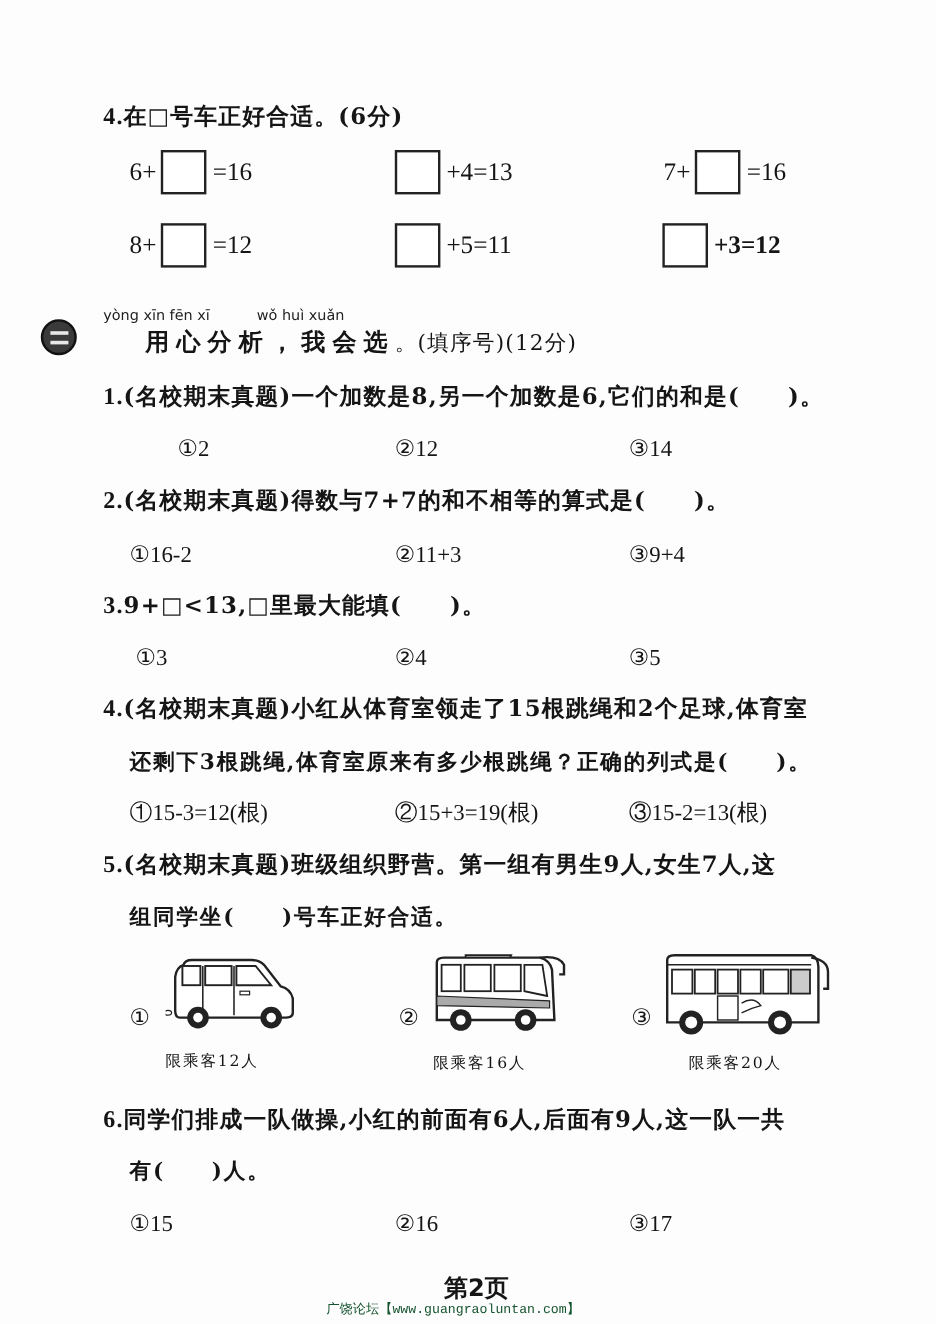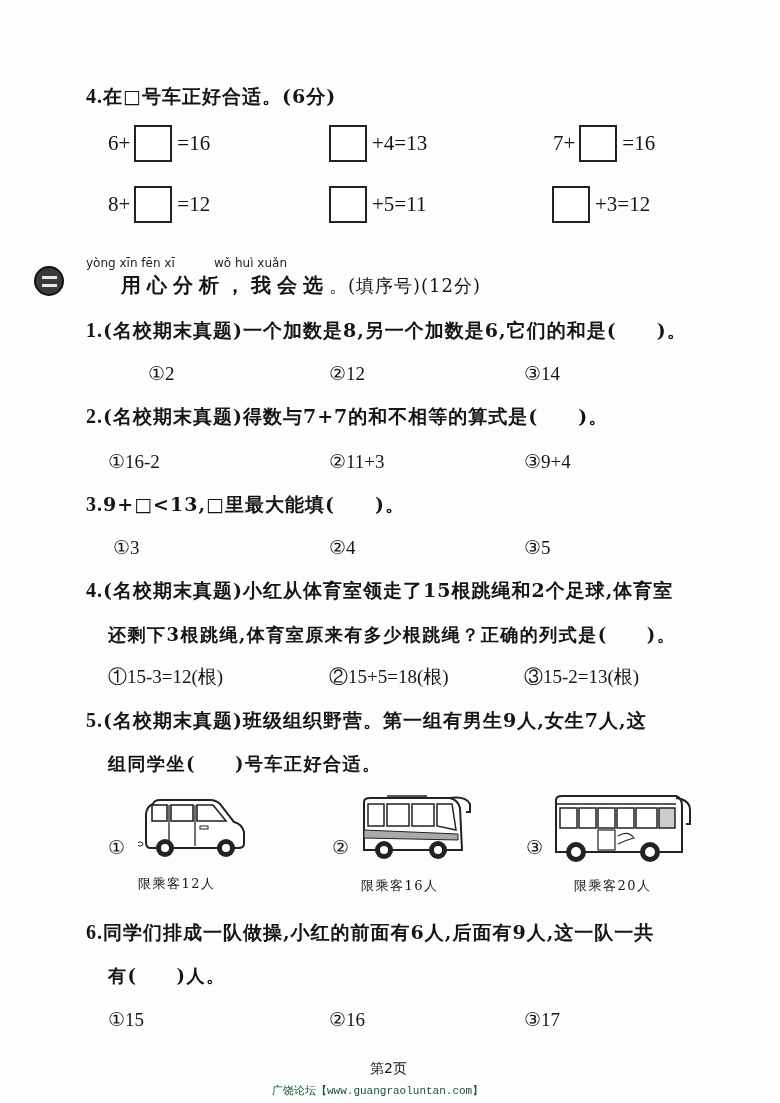--- a/index.html
+++ b/index.html
@@ -17,21 +17,21 @@
   .eq .t { display: inline-block; }
   .sec-icon {
     width: 30px; height: 30px; border-radius: 50%; background: #3a3a3a; border: 2px solid #111;
     box-sizing: border-box; position: absolute; left: 34px; top: 266px;
   }
   .sec-icon .bar { position: absolute; left: 6px; width: 15px; height: 3px; background: #e8e8e8; }
   .pinyin { font-family: "DejaVu Sans", sans-serif; font-size: 12px; color: #222; white-space: nowrap; }
   .sec-title { font-size: 20px; font-weight: bold; white-space: nowrap; letter-spacing: 6px; }
   .sec-title .rest { letter-spacing: 1px; font-weight: normal; font-size: 18px; }
   .vehicle-label { font-size: 13px; font-weight: normal; letter-spacing: 1.5px; white-space: nowrap; }
-  .page-num { font-family: "DejaVu Sans", sans-serif; font-size: 14px; font-weight: normal; }
+  .page-num { font-family: "DejaVu Sans", sans-serif; font-size: 20px; font-weight: bold; }
   .watermark { font-family: Liberation Mono, monospace; font-size: 11px; color: #14532d; white-space: nowrap; }
 </style>
 </head>
 <body>
 
 <div class="abs qtitle" style="left:86px; top:84px;">
   <span class="num">4.</span><span>在□号车正好合适。(6分)</span>
 </div>
 
 <div class="abs eq" style="left:108px; top:125px;">
@@ -51,21 +51,21 @@
 
 <div class="abs eq" style="left:108px; top:186px;">
   <span class="t">8+</span>
   <span class="box" style="margin:0 5px 0 4px;"></span>
   <span class="t">=12</span>
 </div>
 <div class="abs eq" style="left:329px; top:186px;">
   <span class="box" style="margin-right:5px;"></span>
   <span class="t">+5=11</span>
 </div>
-<div class="abs eq" style="left:552px; top:186px;">
+<div class="abs eq" style="left:552px; top:186px;font-weight:bold;">
   <span class="box" style="margin-right:5px;"></span>
   <span class="t">+3=12</span>
 </div>
 
 <div class="sec-icon">
   <div class="bar" style="top:8px;"></div>
   <div class="bar" style="top:16px;"></div>
 </div>
 <div class="abs pinyin" style="left:86px; top:256px;">yòng xīn fēn xī</div>
 <div class="abs pinyin" style="left:214px; top:256px;">wǒ huì xuǎn</div>
@@ -92,21 +92,21 @@
 </div>
 <div class="abs opt" style="left:113px; top:536px;">①3</div>
 <div class="abs opt" style="left:329px; top:536px;">②4</div>
 <div class="abs opt" style="left:524px; top:536px;">③5</div>
 
 <div class="abs qtitle" style="left:86px; top:578px;">
   <span class="num">4.</span><span>(名校期末真题)小红从体育室领走了15根跳绳和2个足球,体育室</span>
 </div>
 <div class="abs line" style="left:108px; top:623px;">还剩下3根跳绳,体育室原来有多少根跳绳？正确的列式是(　　)。</div>
 <div class="abs opt" style="left:108px; top:664px;text-align:center;">①15-3=12(根)</div>
-<div class="abs opt" style="left:329px; top:664px;">②15+5=18(根)</div>
+<div class="abs opt" style="left:329px; top:664px;">②15+3=19(根)</div>
 <div class="abs opt" style="left:524px; top:664px;">③15-2=13(根)</div>
 
 <div class="abs qtitle" style="left:86px; top:708px;">
   <span class="num">5.</span><span>(名校期末真题)班级组织野营。第一组有男生9人,女生7人,这</span>
 </div>
 <div class="abs line" style="left:108px; top:752px;">组同学坐(　　)号车正好合适。</div>
 
 <div class="abs opt" style="left:108px; top:836px;">①</div>
 <svg class="abs" style="left:138px; top:796px;" width="120" height="62" viewBox="0 0 120 62">
   <path d="M15 8 Q16 4 22 4 L72 4 Q78 4 82 8 L96 26 Q104 28 106 36 L106 48 Q106 52 100 52 L12 52 Q8 52 8 46 L8 18 Q9 10 15 8 Z" fill="#fff" stroke="#222" stroke-width="2"></path>

